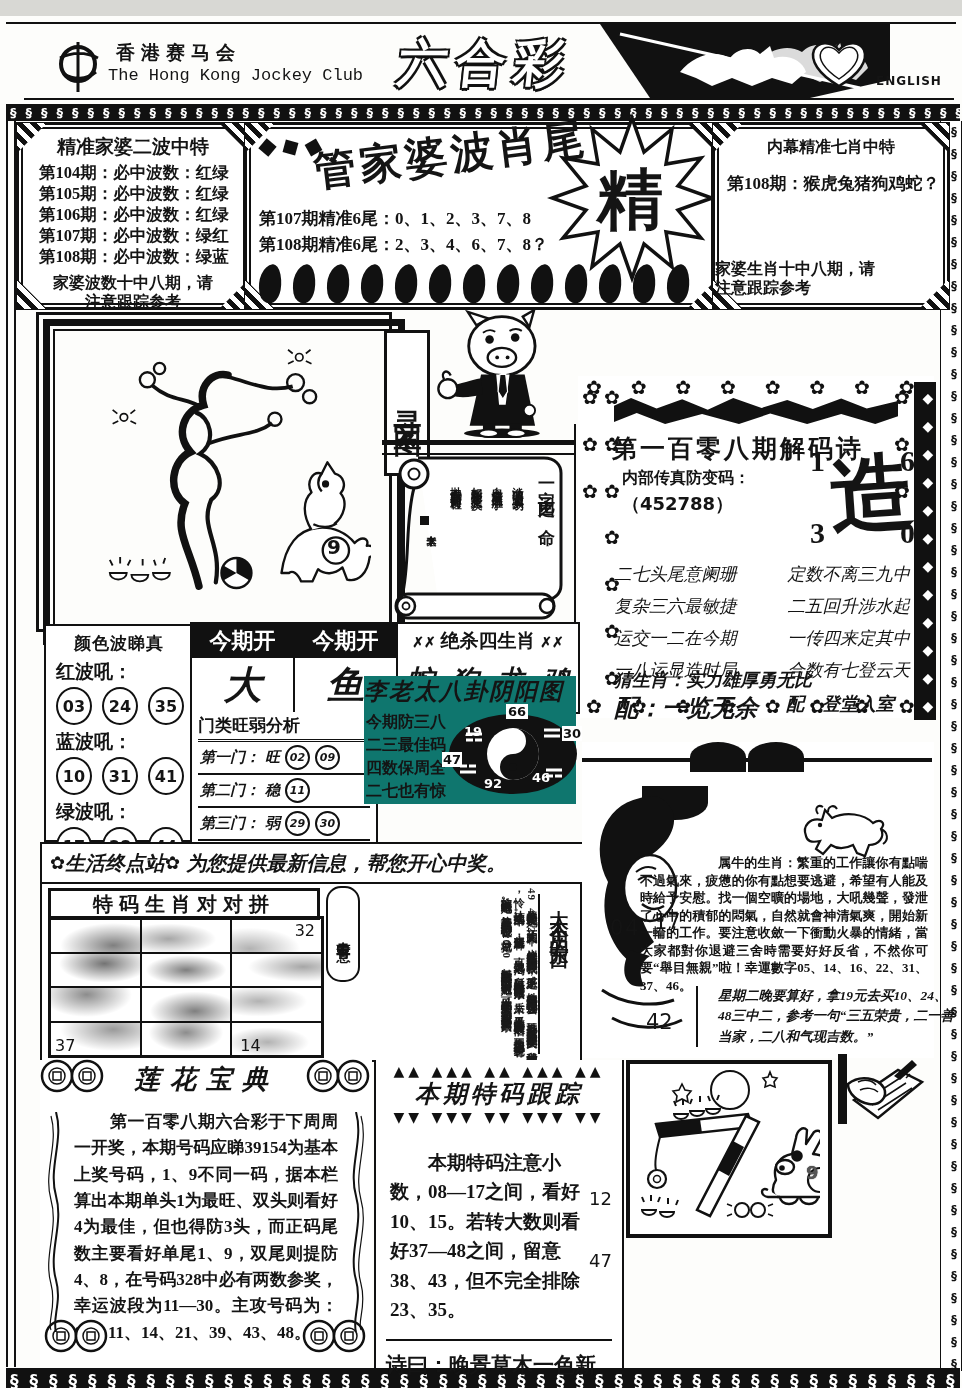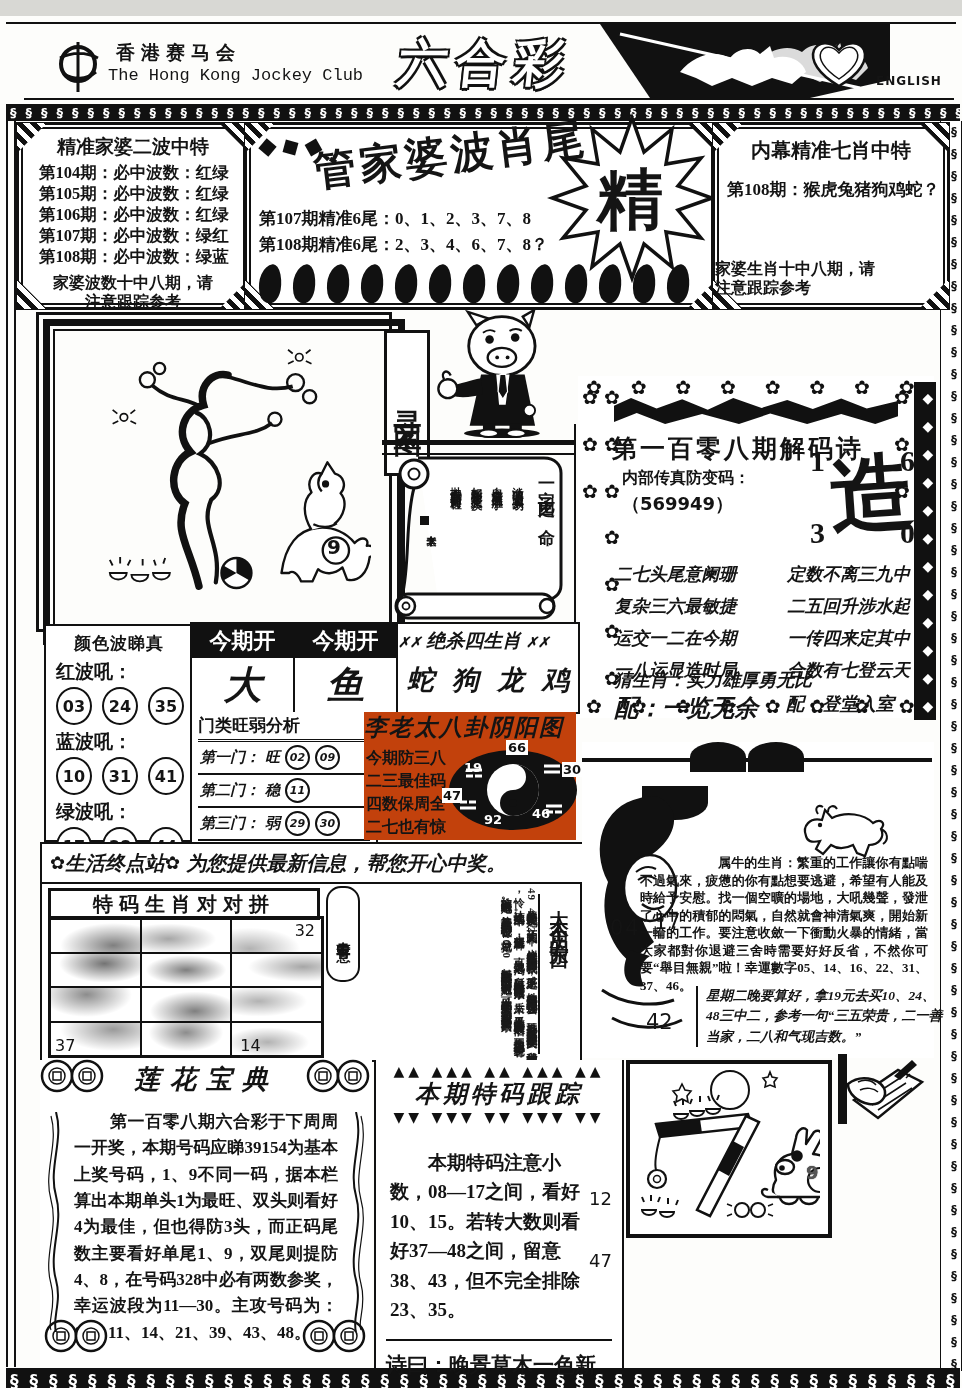--- a/index.html
+++ b/index.html
@@ -153,21 +153,21 @@
         <span class="chili"></span>
         <span class="chili"></span>
     </div>
   </div>
 
   <div class="abs box3" style="left:712px;top:106px;width:232px;height:182px">
     <span class="cnr tl"></span>
       <span class="cnr tr"></span>
       <span class="cnr bl"></span>
       <span class="cnr br"></span>
-    <div class="b" style="text-align:center;margin-top:12px;font-size:20px">内幕精准七肖中特</div>
+    <div class="b" style="text-align:center;margin-top:12px;font-size:16px">内幕精准七肖中特</div>
     <div class="b" style="margin:14px 0 0 12px;font-size:17px">第108期：猴虎兔猪狗鸡蛇？</div>
     <div class="b" style="position:absolute;bottom:10px;width:100%;text-align:left;font-size:16px;line-height:19px">
       <div>家婆生肖十中八期，请</div>
       <div>注意跟踪参考</div>
     </div>
   </div>
 
   <div class="abs" style="left:36px;top:296px;width:342px;height:306px;border:3px solid #111;padding:4px">
     <div style="width:100%;height:100%;border:7px solid #111;padding:3px">
       <div style="width:100%;height:100%;border:2px solid #111;position:relative">
@@ -264,27 +264,27 @@
 
   <div class="abs" style="left:578px;top:360px;width:356px;height:342px;background:#fff">
     <div class="flr abs" style="left:8px;top:0;width:340px"></div>
     <div class="flc abs" style="left:0;top:10px;height:326px"></div>
     <div class="flc abs" style="right:0;top:10px;height:326px"></div>
     <div class="flr abs" style="left:8px;bottom:0;width:340px"></div>
 
     <div class="abs" style="left:36px;top:22px;width:284px;height:26px;background:#111;clip-path:polygon(0 30%,6% 0,15% 40%,24% 5%,33% 45%,42% 0,52% 38%,61% 8%,70% 42%,80% 2%,89% 40%,100% 12%,100% 70%,92% 100%,80% 62%,68% 100%,55% 60%,44% 100%,31% 62%,18% 100%,8% 58%,0 92%)"></div>
     <div class="abs b" style="left:34px;top:56px;font-size:25px;letter-spacing:3px;font-family:'DejaVu Sans',sans-serif">第一百零八期解码诗</div>
     <div class="abs b" style="left:44px;top:92px;font-size:16px">内部传真防变码：</div>
-    <div class="abs b" style="left:44px;top:116px;font-size:18px;font-family:'DejaVu Sans',sans-serif">（569949）</div>
+    <div class="abs b" style="left:44px;top:116px;font-size:18px;font-family:'DejaVu Sans',sans-serif">（452788）</div>
     <div class="abs b" style="left:232px;top:68px;font-size:30px">1</div>
     <div class="abs b" style="left:322px;top:68px;font-size:30px">6</div>
     <div class="abs b" style="left:232px;top:140px;font-size:30px">3</div>
     <div class="abs b" style="left:322px;top:140px;font-size:30px">0</div>
     <div class="abs b" style="left:252px;top:62px;font-size:84px;transform:rotate(-4deg)">造</div>
-    <div class="abs" style="left:36px;top:182px;width:296px;font-size:17.5px;font-weight:700;font-style:italic;line-height:32px">
+    <div class="abs" style="left:36px;top:182px;width:296px;font-size:17.5px;font-weight:400;font-style:italic;line-height:32px">
       <div style="display:flex;justify-content:space-between">
           <span>二七头尾意阑珊</span>
           <span>定数不离三九中</span>
         </div>
       <div style="display:flex;justify-content:space-between">
           <span>复杂三六最敏捷</span>
           <span>二五回升涉水起</span>
         </div>
       <div style="display:flex;justify-content:space-between">
           <span>运交一二在今期</span>
@@ -328,21 +328,21 @@
   <div class="abs" style="left:190px;top:606px;width:386px;height:88px;border:2.5px solid #111;background:#fff;display:flex">
     <div style="width:101px;border-right:2.5px solid #111;display:flex;flex-direction:column">
       <div class="ctr" style="height:34px;background:#111;color:#fff;font-weight:700;font-size:22px;font-family:'DejaVu Sans',sans-serif">今期开</div>
       <div class="ctr b" style="flex:1;font-size:38px;font-style:italic">大</div>
     </div>
     <div style="width:101px;border-right:2.5px solid #111;display:flex;flex-direction:column">
       <div class="ctr" style="height:34px;background:#111;color:#fff;font-weight:700;font-size:22px;font-family:'DejaVu Sans',sans-serif">今期开</div>
       <div class="ctr b" style="flex:1;font-size:38px;font-style:italic">鱼</div>
     </div>
     <div style="flex:1;position:relative">
-      <div class="b" style="text-align:left;margin-top:4px;font-size:19px;font-style:italic">
+      <div class="b" style="text-align:center;margin-top:4px;font-size:19px;">
         <span style="font-size:14px">✗✗</span>
         <span>绝杀四生肖</span>
         <span style="font-size:14px">✗✗</span>
       </div>
       <div class="b" style="display:flex;justify-content:space-around;margin-top:8px;font-size:27px;font-style:italic">
         <span>蛇</span>
           <span>狗</span>
           <span>龙</span>
           <span>鸡</span>
       </div>
@@ -373,21 +373,21 @@
         <span>旺</span>
         <span class="cnum sm">37</span>
       </div>
     <div class="gaterow" style="border-bottom:none">
         <span>第五门：</span>
         <span>弱</span>
         <span class="cnum sm">41</span>
       </div>
   </div>
 
-  <div class="abs" style="left:364px;top:696px;width:212px;height:128px;background:#c2410c">
+  <div class="abs" style="left:364px;top:660px;width:212px;height:128px;background:#0f766e">
     <div class="b" style="font-size:23px;font-style:italic;letter-spacing:2px;white-space:nowrap">李老太八卦阴阳图</div>
     <div class="b" style="position:absolute;left:2px;top:34px;font-size:16px;line-height:23px;">
       <div>今期防三八</div>
       <div>二三最佳码</div>
       <div>四数保周全</div>
       <div>二七也有惊</div>
     </div>
     <div class="abs" style="left:82px;top:32px">
       <svg width="134" height="92" viewBox="0 0 134 92">
         <ellipse cx="67" cy="46" rx="64" ry="40" fill="#111"></ellipse>
@@ -471,21 +471,21 @@
         <path d="M48,160 C36,182 44,200 62,196 C56,184 58,172 68,166 Z" fill="#111"></path>
         <path d="M20,200 C40,214 70,218 92,210 M30,228 C52,240 80,240 100,230" fill="none" stroke="#111" stroke-width="3"></path>
       </svg>
     </div>
     <span class="abs sans" style="left:28px;top:174px;font-size:21px;letter-spacing:2px">04</span>
     <span class="abs sans" style="left:72px;top:168px;font-size:21px">17</span>
     <span class="abs sans" style="left:64px;top:268px;font-size:21px">42</span>
     <p class="abs" style="left:58px;top:112px;width:288px;margin:0;font-size:13px;font-weight:700;line-height:1.35;text-align:justify;text-indent:78px">
       <span>属牛的生肖：</span><span>繁重的工作讓你有點喘不過氣來，疲憊的你有點想要逃避，希望有人能及時給予安慰。找一個空曠的場地，大吼幾聲，發泄了心中的積郁的悶氣，自然就會神清氣爽，開始新一輪的工作。要注意收斂一下衝動火暴的情緒，當大家都對你退避三舍時需要好好反省，不然你可要“舉目無親”啦！幸運數字05、14、16、22、31、37、46。</span>
     </p>
-    <p class="abs" style="left:114px;top:244px;width:238px;margin:0;font-size:13.5px;font-weight:700;font-style:italic;line-height:1.5;border-left:2.5px solid #111;padding-left:8px">星期二晚要算好，拿19元去买10、24、48三中二，参考一句“三五荣贵，二一善当家，二八和气现吉数。”</p>
+    <p class="abs" style="left:114px;top:244px;width:238px;margin:0;font-size:13.5px;font-weight:700;font-style:italic;line-height:1.5;border-left:2.5px solid #111;padding-left:20px">星期二晚要算好，拿19元去买10、24、48三中二，参考一句“三五荣贵，二一善当家，二八和气现吉数。”</p>
   </div>
 
   <div class="abs" style="left:40px;top:1044px;width:332px;height:300px;background:#fff">
     <div class="ctr b" style="font-size:26px;font-style:italic;letter-spacing:10px;margin-top:2px">莲花宝典</div>
     <p style="margin:12px 34px 0 34px;font-size:17px;font-weight:600;line-height:1.55;text-align:justify;text-indent:36px">第一百零八期六合彩于下周周一开奖，本期号码应睇39154为基本上奖号码，1、9不同一码，据本栏算出本期单头1为最旺、双头则看好4为最佳，但也得防3头，而正码尾数主要看好单尾1、9，双尾则提防4、8，在号码328中必有两数参奖，幸运波段为11—30。主攻号码为：08、11、14、21、39、43、48。</p>
 
     <svg class="abs" style="left:0;top:-4px" width="66" height="40" viewBox="0 0 66 40">
       <circle cx="17" cy="20" r="15" fill="#fff" stroke="#111" stroke-width="2.5"></circle>
         <circle cx="17" cy="20" r="8" fill="none" stroke="#111" stroke-width="1.5"></circle>
         <rect x="13" y="16" width="8" height="8" fill="none" stroke="#111" stroke-width="1.5"></rect>

